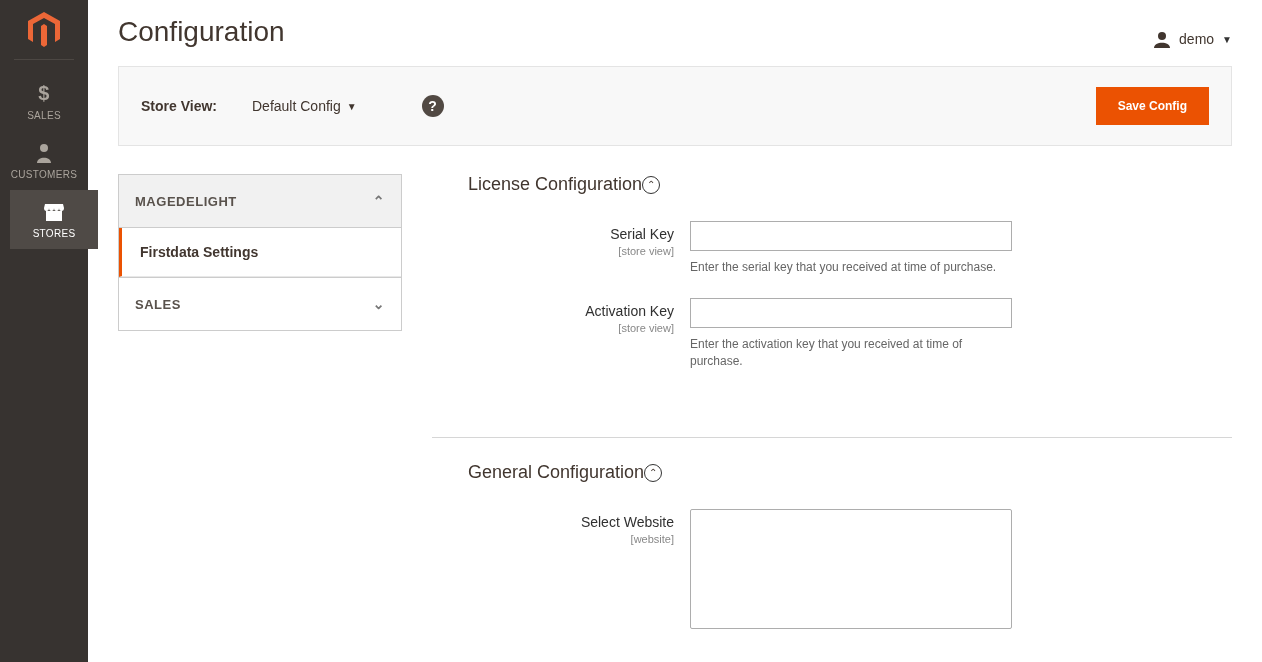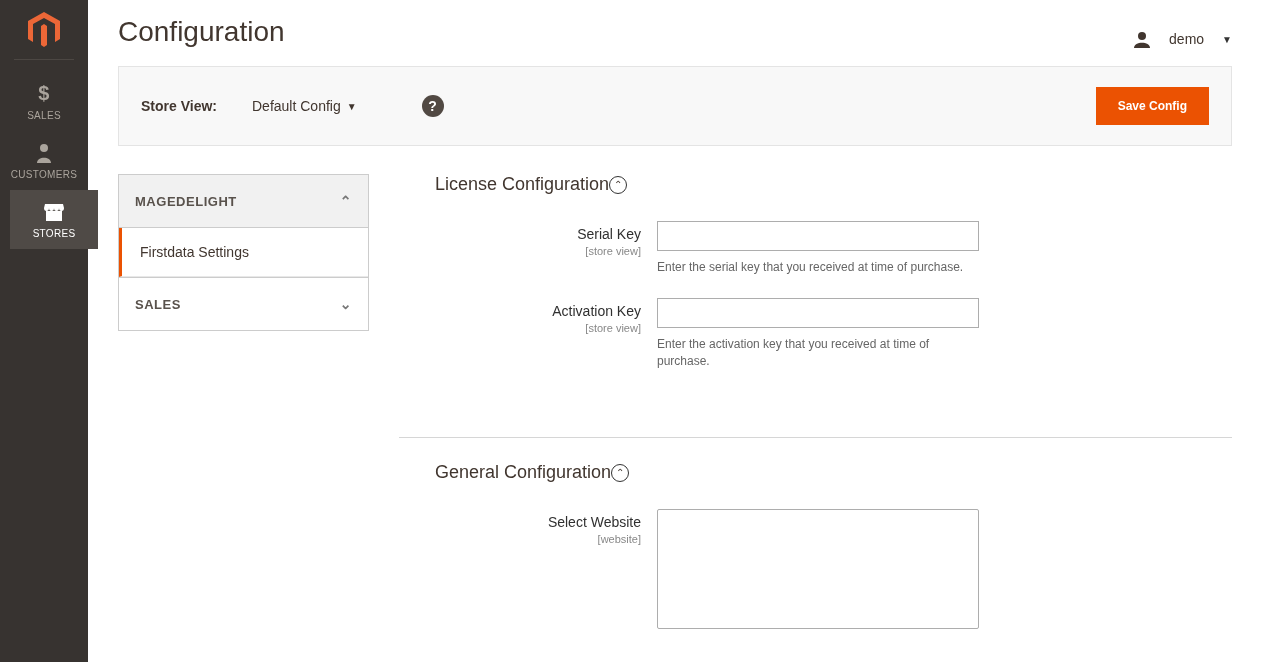--- a/index.html
+++ b/index.html
@@ -11,43 +11,43 @@
 .logo-box { width: 60px; height: 48px; display: flex; align-items: center; justify-content: center; border-bottom: 1px solid #4c4743; padding-bottom: 12px; margin-bottom: 10px; }
 .logo-box svg { width: 32px; height: 36px; }
 .nav-item { width: 88px; text-align: center; padding: 12px 0 10px; cursor: pointer; font-size: 10px; letter-spacing: .03em; color: #aaa49c; }
 .nav-item .nav-icon { display: block; margin: 0 auto 4px; }
 .nav-item.active { background: #4f4a46; color: #fff; margin-left: 20px; }
 
 
 .main { flex: 1; padding: 16px 30px 40px; }
 .page-head { display: flex; align-items: flex-end; justify-content: space-between; margin-bottom: 18px; }
 .page-title { font-size: 28px; font-weight: 400; color: #41362f; }
-.account { display: flex; align-items: center; gap: 18px; font-size: 14px; color: #41362f; cursor: pointer; }
+.account { display: flex; align-items: center; gap: 8px; font-size: 14px; color: #41362f; cursor: pointer; }
 .account .user-icon { width: 18px; height: 18px; }
 .account .chev { font-size: 10px; color: #333; }
 
 
 .bar { background: #f8f8f8; border: 1px solid #e4e4e4; padding: 20px 22px; display: flex; align-items: center; justify-content: space-between; margin-bottom: 28px; }
 .bar-left { display: flex; align-items: center; gap: 35px; }
 .label-strong { font-weight: 700; font-size: 14px; }
 .scope-select { font-size: 14px; display: inline-flex; align-items: center; gap: 6px; cursor: pointer; }
 .scope-select .chev { font-size: 10px; }
 .help-icon { width: 22px; height: 22px; border-radius: 50%; background: #514943; color: #fff; display: inline-flex; align-items: center; justify-content: center; font-size: 14px; font-weight: 700; cursor: pointer; margin-left: 30px; }
 .btn-save { background: #eb5202; color: #fff; border: none; padding: 12px 22px; font-size: 12px; font-weight: 600; cursor: pointer; }
 
 
 .cols { display: flex; gap: 30px; align-items: flex-start; }
-.side-nav { width: 251px; border: 1px solid #ccc; }
+.side-nav { width: 284px; border: 1px solid #ccc; }
 .side-nav-sec { }
 .sec-head { background: #f1f1f1; padding: 18px 16px; font-size: 13px; font-weight: 600; letter-spacing: .04em; color: #59524c; display: flex; justify-content: space-between; align-items: center; cursor: pointer; border-bottom: 1px solid #ccc; }
 .sec-head.collapsed { background: #fff; border-bottom: none; }
 .sec-head .toggle { font-size: 14px; color: #777; }
 .sec-body { }
 .sec-item { padding: 16px 18px; font-size: 14px; border-bottom: 1px solid #e8e8e8; cursor: pointer; }
-.sec-item.active { border-left: 3px solid #eb5202; color: #41362f; font-weight: 400; }
+.sec-item.active { border-left: 3px solid #eb5202; color: #41362f; font-weight: 700; }
 .side-nav-sec + .side-nav-sec { border-top: 1px solid #ccc; }
 
 
 .content { flex: 1; }
 .fieldset { padding-bottom: 26px; margin-bottom: 20px; }
 .fieldset + .fieldset { border-top: 1px solid #d6d6d6; padding-top: 24px; }
 .fs-head { display: flex; align-items: center; margin-bottom: 26px; cursor: pointer; margin-left: 36px; }
 .fs-title { font-size: 18px; color: #41362f; font-weight: 400; }
 .collapse-circle { width: 18px; height: 18px; border: 1px solid #333; border-radius: 50%; display: inline-flex; align-items: center; justify-content: center; font-size: 10px; }
 .field-row { display: flex; align-items: flex-start; margin-bottom: 22px; }

